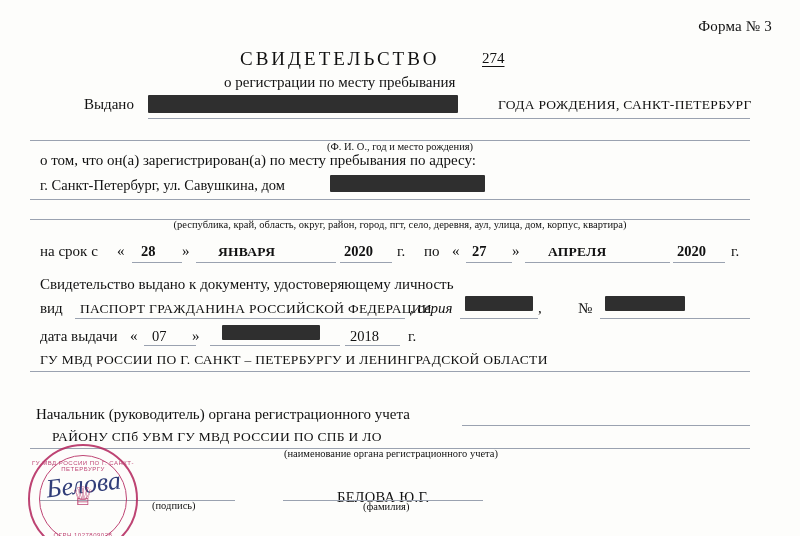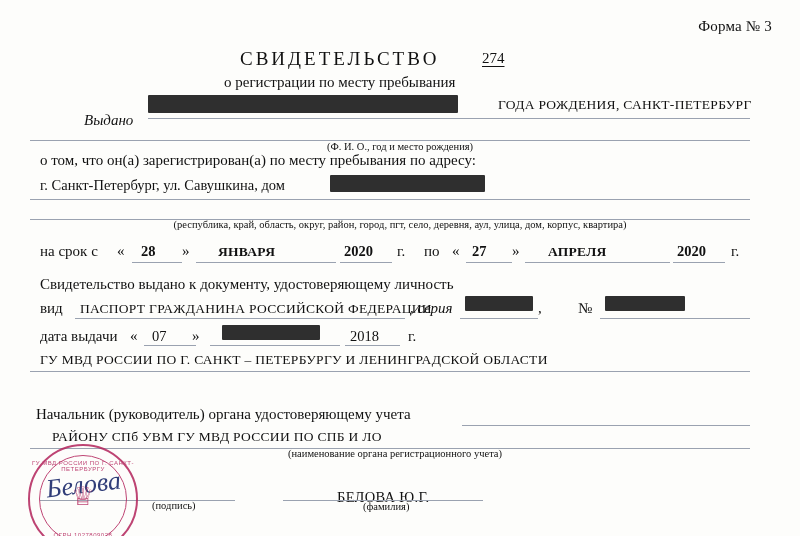--- a/index.html
+++ b/index.html
@@ -154,21 +154,21 @@
 <body>
 
 <div id="doc">
 
   <div class="form-no">Форма № 3</div>
 
   <div class="title">СВИДЕТЕЛЬСТВО</div>
   <div class="title-num">274</div>
   <div class="subtitle">о регистрации по месту пребывания</div>
 
-  <div class="lbl" style="left:84px; top:112px;font-style:italic;">Выдано</div>
+  <div class="lbl" style="left:84px; top:96px;">Выдано</div>
   <div class="val caps" style="left:458px; top:97px;padding-left:40px;">ГОДА РОЖДЕНИЯ, САНКТ-ПЕТЕРБУРГ</div>
   <div class="rule" style="left:148px; top:118px; width:602px;"></div>
 
   <div class="rule" style="left:30px; top:140px; width:720px;"></div>
   <div class="center-note" style="left:290px; top:141px; width:220px;">(Ф. И. О., год и место рождения)</div>
 
   <div class="lbl" style="left:40px; top:152px;">о том, что он(а) зарегистрирован(а) по месту пребывания по адресу:</div>
 
   <div class="val" style="left:40px; top:177px;">г. Санкт-Петербург, ул. Савушкина, дом</div>
   <div class="rule" style="left:30px; top:199px; width:720px;"></div>
@@ -214,26 +214,26 @@
   <div class="quote lbl" style="left:192px; top:328px;">»</div>
   <div class="val" style="left:350px; top:328px;">2018</div>
   <div class="lbl" style="left:408px; top:328px;">г.</div>
   <div class="rule" style="left:144px; top:345px; width:52px;"></div>
   <div class="rule" style="left:210px; top:345px; width:130px;"></div>
   <div class="rule" style="left:345px; top:345px; width:55px;"></div>
 
   <div class="val caps" style="left:40px; top:352px;">ГУ  МВД  РОССИИ  ПО  Г. САНКТ – ПЕТЕРБУРГУ  И  ЛЕНИНГРАДСКОЙ ОБЛАСТИ</div>
   <div class="rule" style="left:30px; top:371px; width:720px;"></div>
 
-  <div class="lbl" style="left:36px; top:406px;">Начальник (руководитель) органа удостоверяющему учета</div>
+  <div class="lbl" style="left:36px; top:406px;">Начальник (руководитель) органа регистрационного учета</div>
   <div class="rule" style="left:462px; top:425px; width:288px;"></div>
 
   <div class="val caps" style="left:36px; top:429px;margin-left:16px;">РАЙОНУ СПб УВМ  ГУ  МВД  РОССИИ  ПО СПБ  И  ЛО</div>
   <div class="rule" style="left:30px; top:448px; width:720px;"></div>
-  <div class="center-note" style="left:275px; top:448px; width:240px;">(наименование органа регистрационного учета)</div>
+  <div class="center-note" style="left:258px; top:448px; width:240px;text-align:right;">(наименование органа регистрационного учета)</div>
 
   <div class="signature">Белова</div>
   <div class="rule" style="left:40px; top:500px; width:195px;"></div>
   <div class="sig-note" style="left:108px; top:500px;margin-left:44px;">(подпись)</div>
 
   <div class="val caps" style="left:337px; top:489px; font-size:14.5px;">БЕЛОВА Ю.Г.</div>
   <div class="rule" style="left:283px; top:500px; width:200px;"></div>
   <div class="sig-note" style="left:363px; top:501px;">(фамилия)</div>
 
   <div class="stamp">

